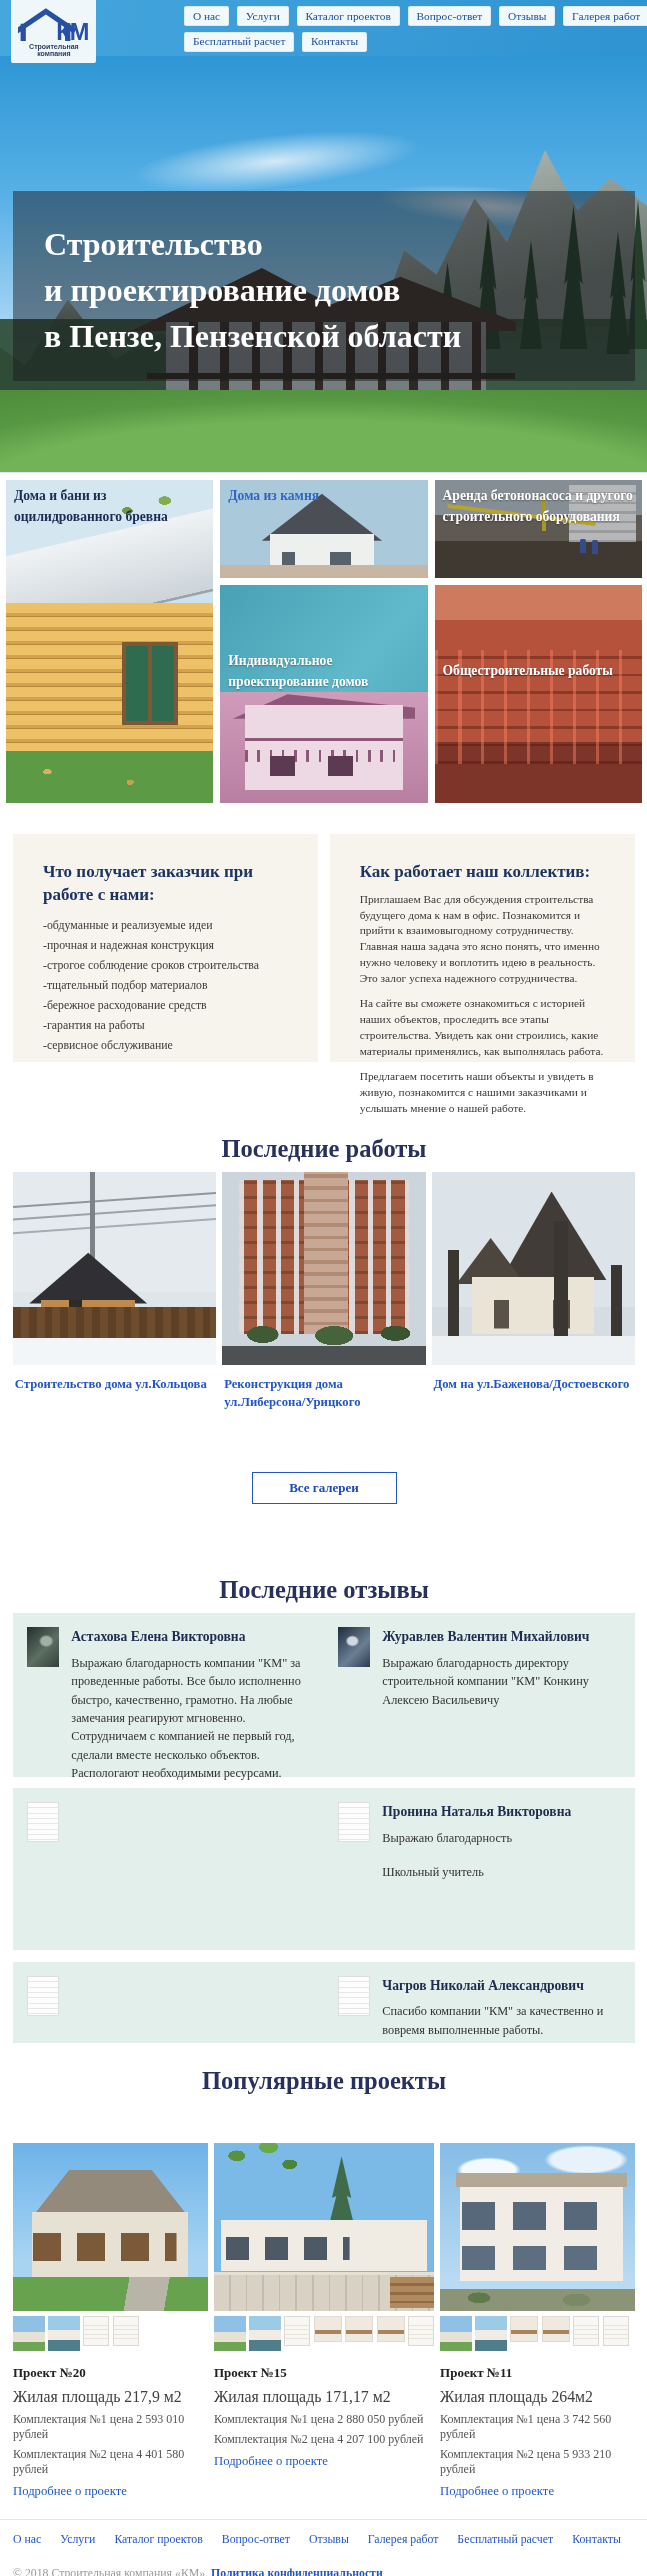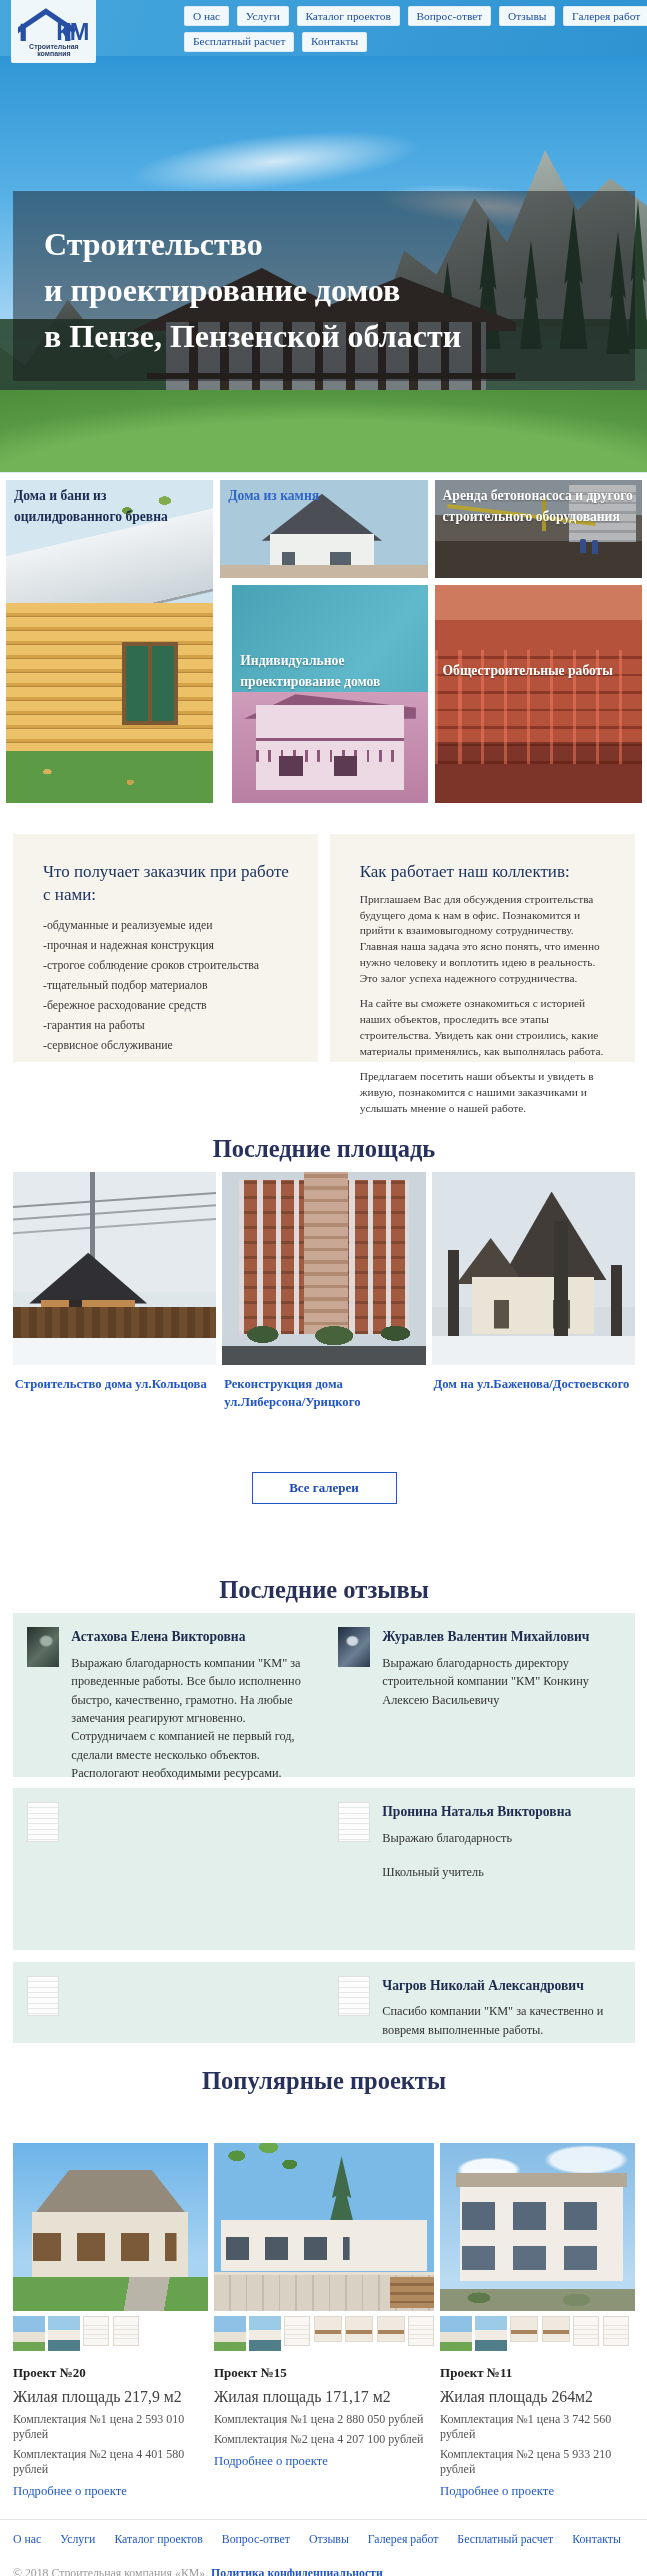--- a/index.html
+++ b/index.html
@@ -47,21 +47,21 @@
   .deck { position:absolute; left:147px; top:317px; width:368px; height:6.1px; background:#2d241d; }
   .grass { position:absolute; left:0; top:334px; width:648px; height:82px;
            background:radial-gradient(95% 150% at 50% 120%,#73b357 0 55%,#579843 72%,#4b8a39 100%); }
   .hero-box { position:absolute; left:13px; right:13px; top:135px; height:190px;
               background:rgba(24,24,27,.47); padding:30px 17.5px 0 31px; }
   .hero-box .hl { color:#fff; font-weight:bold; font-size:32px; line-height:46px; }
 
   
   .svc { display:grid; grid-template-columns:1fr 1fr 1fr; grid-template-rows:98px 218px;
          gap:7px; padding:0 6.1px; margin-top:7px; }
-  .card { position:relative; overflow:hidden; cursor:pointer;padding-left:12px; }
+  .card { position:relative; overflow:hidden; cursor:pointer; }
   .c-log { grid-row:1 / span 2; background:linear-gradient(180deg,#d4e7f0 0 34%,#cde2ec 34%); }
   .log-leaf { position:absolute; right:0; top:0; width:52%; height:32%;
               background:radial-gradient(8.8px 6.1px at 20% 30%,#6f9c3f 60%,transparent 61%),
                          radial-gradient(10.5px 7px at 55% 20%,#81ad4d 60%,transparent 61%),
                          radial-gradient(7.9px 6.1px at 80% 45%,#5d8c36 60%,transparent 61%),
                          radial-gradient(9.6px 7px at 40% 60%,#74a244 60%,transparent 61%); }
   .log-roof { position:absolute; left:-12%; top:16%; width:130%; height:24%;
               background:linear-gradient(180deg,#f0f3f5,#ccd4d9); transform:rotate(-13deg);
               box-shadow:0 2.6px 0 #9aa3a8; }
   .log-wall { position:absolute; left:0; bottom:16%; width:100%; height:46%;
@@ -108,21 +108,21 @@
                line-height:21px; z-index:3; }
   .st-navy { color:#1b2c55; }
   .st-blue { color:#2f66c8; }
   .st-white { color:#fff; text-shadow:0 0.9px 1.8px rgba(0,0,0,.35); }
   .svc-title.mid { top:65px; }
   .svc-title.mid2 { top:75px; }
 
   
   .info { display:grid; grid-template-columns:1fr 1fr; gap:11.4px; margin:31px 13px 0; }
   .panel { background:#f6f4ed; height:228px; padding:26px 24.5px 0 30px; }
-  .panel h3 { color:#1d3461; font-size:17px; line-height:23px; font-weight:normal; margin-bottom:8.8px; }
+  .panel h3 { color:#1d3461; font-size:17px; line-height:23px; font-weight:bold; margin-bottom:8.8px; }
   .panel .li { font-size:11.8px; color:#3a3a3a; line-height:20px; }
   .panel .pp { font-size:11.4px; color:#3a3a3a; line-height:15.8px; margin-bottom:9.6px; }
 
   
   .sect-h { text-align:center; color:#27315c; font-size:24.5px; font-weight:bold; line-height:37px; }
   .h-works { margin-top:68px; }
   .h-rev { margin-top:67px; }
   .h-proj { margin-top:19px; }
 
   
@@ -340,21 +340,21 @@
     <div class="li">-сервисное обслуживание</div>
   </div>
   <div class="panel">
     <h3>Как работает наш коллектив:</h3>
     <div class="pp">Приглашаем Вас для обсуждения строительства будущего дома к нам в офис. Познакомится и прийти к взаимовыгодному сотрудничеству. Главная наша задача это ясно понять, что именно нужно человеку и воплотить идею в реальность. Это залог успеха надежного сотрудничества.</div>
     <div class="pp">На сайте вы сможете ознакомиться с историей наших объектов, проследить все этапы строительства. Увидеть как они строились, какие материалы применялись, как выполнялась работа.</div>
     <div class="pp">Предлагаем посетить наши объекты и увидеть в живую, познакомится с нашими заказчиками и услышать мнение о нашей работе.</div>
   </div>
 </div>
 
-<div class="sect-h h-works">Последние площадь</div>
+<div class="sect-h h-works">Последние работы</div>
 <div class="works">
   <div>
     <div class="w-img w1">
       <div class="w1-wire"></div>
       <div class="w1-pole"></div>
       <div class="w1-roof"></div>
       <div class="w1-wall"></div>
       <div class="w1-fence"></div>
       <div class="w1-snow"></div>
     </div>

